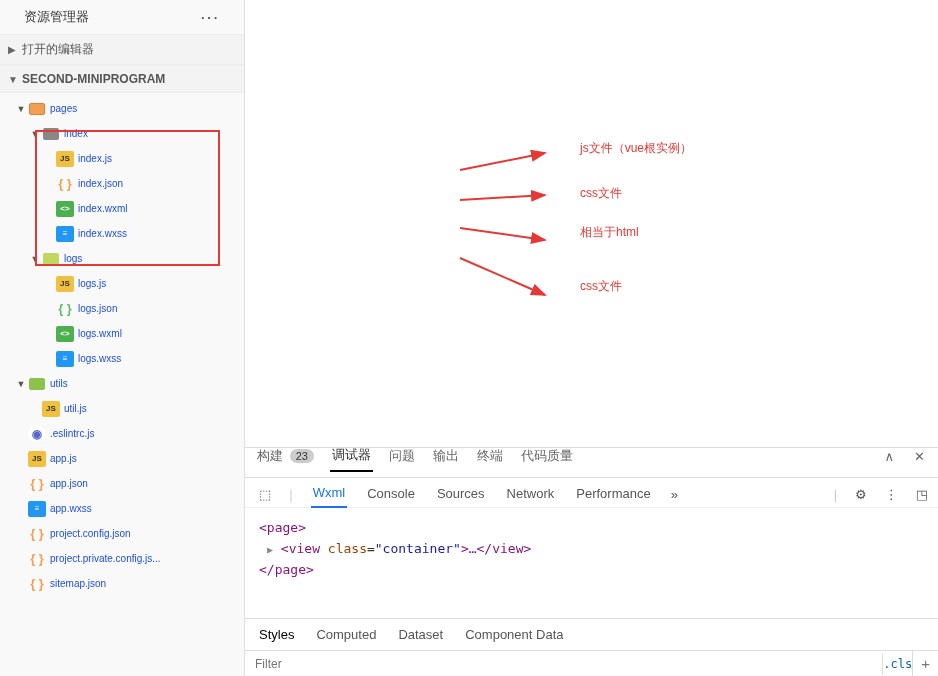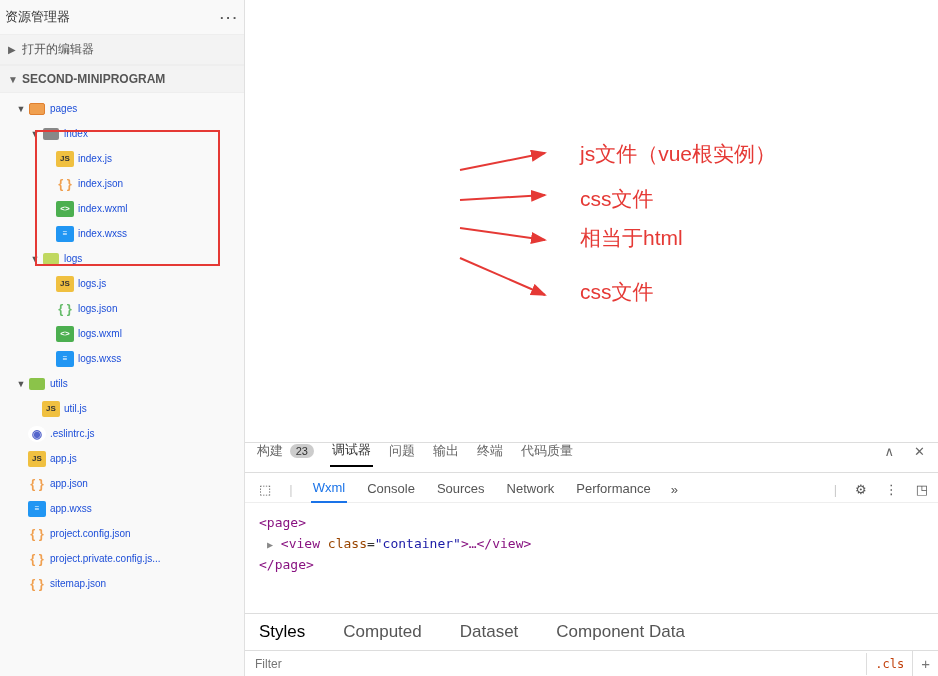--- a/index.html
+++ b/index.html
@@ -18,21 +18,21 @@
       border-right: 1px solid #e0e0e0;
       background: #f9f9f9;
       display: flex;
       flex-direction: column;
       overflow-y: auto;
     }
     .sidebar-header {
       display: flex;
       align-items: center;
       justify-content: space-between;
-      padding: 8px 5px;
+      padding: 8px 24px;
       font-size: 13px;
       color: #333;
     }
     .more-dots { letter-spacing: 2px; cursor: pointer; color: #555; font-weight: bold; }
     .section-header {
       display: flex;
       align-items: center;
       padding: 6px 8px;
       font-size: 12px;
       color: #555;
@@ -108,21 +108,21 @@
       position: absolute;
       left: 245px;
       top: 0;
       right: 0;
       height: 390px;
       pointer-events: none;
     }
     .annotation-label {
       position: absolute;
       color: #e53935;
-      font-size: 21px;
+      font-size: 12px;
     }
     .main-panel {
       flex: 1;
       display: flex;
       flex-direction: column;
       position: relative;
     }
     .upper-blank { flex: 1; background: #fff; }
     .devtools {
       border-top: 1px solid #ddd;
@@ -173,24 +173,24 @@
       line-height: 1.6;
       min-height: 110px;
     }
     .code-area .tag { color: #881280; margin-top: 46px; }
     .code-area .attr-name { color: #994500; }
     .code-area .attr-val { color: #1a1aa6; }
     .code-area .chev { color: #888; font-size: 10px; }
     .bottom-tabs {
       display: flex;
       align-items: flex-start;
-      gap: 34px;
+      gap: 18px;
       padding: 6px 12px;
       border-top: 1px solid #ddd;
-      font-size: 17px;
+      font-size: 13px;
       color: #555;
     }
     .bottom-tabs .btab { cursor: pointer; padding: 2px; }
     .bottom-tabs .btab.active { color: #000; font-weight: 500; }
     .filter-bar {
       display: flex;
       align-items: center;
       border-top: 1px solid #ddd;
       padding: 0;
       height: 26px;
@@ -198,25 +198,25 @@
     .filter-input {
       flex: 1;
       border: none;
       padding: 4px 10px;
       font-size: 12px;
       color: #999;
       outline: none;
     }
     .cls-btn {
       border-left: 1px solid #ddd;
-      padding: 4px 8px;
+      padding: 4px 0;
       font-family: monospace;
       font-size: 12px;
       cursor: pointer;
-      color: #c2410c;
+      color: #0369a1;
     }
     .plus-btn {
       border-left: 1px solid #ddd;
       padding: 4px 8px;
       cursor: pointer;
       color: #777;
       font-size: 15px;
     }
     svg.arrow { position: absolute; overflow: visible; pointer-events: none; }
   </style>

